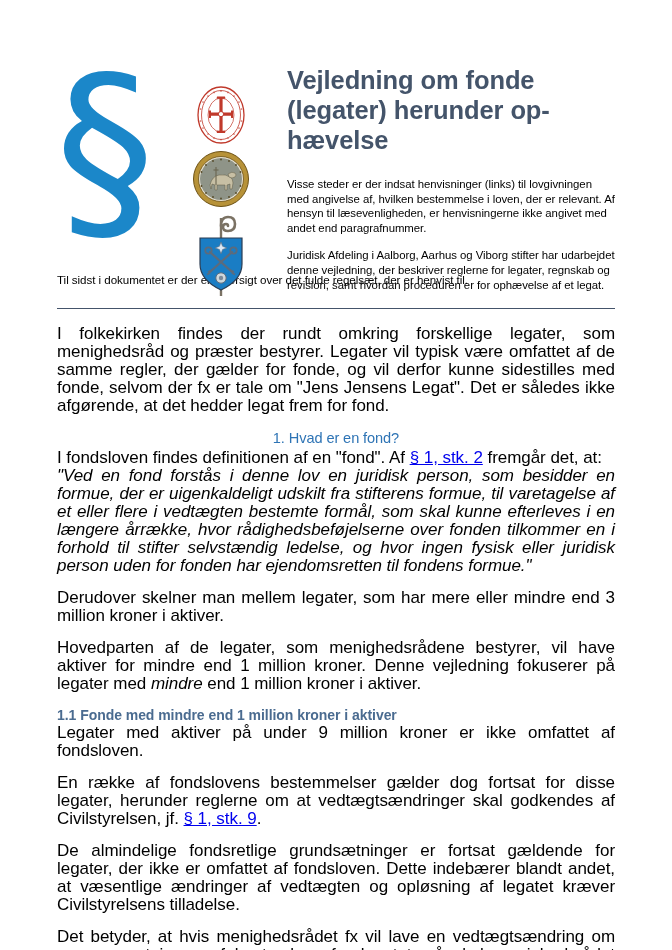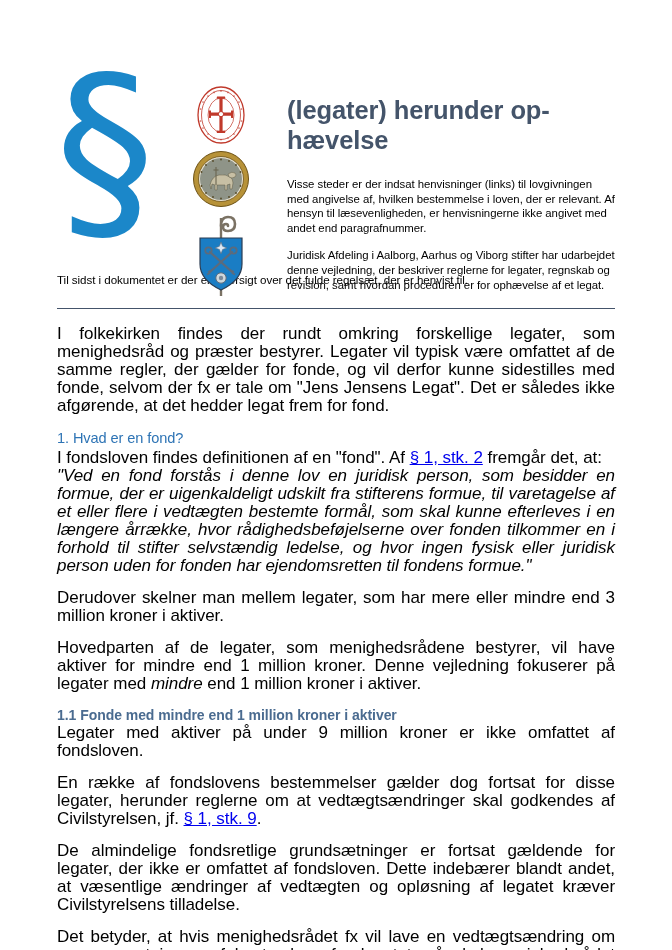--- a/index.html
+++ b/index.html
@@ -106,20 +106,21 @@
     letter-spacing: -0.05px;
   }
 
   h2.h1 {
     font-size: 14.6px;
     line-height: 18px;
     font-weight: normal;
     color: #2e74b5;
     margin: 10px 0 2px 0;
     letter-spacing: -0.1px;
+    text-align: center;
   }
   h3.h2 {
     font-size: 14px;
     line-height: 16px;
     font-weight: bold;
     color: #4a6b90;
     margin: 12px 0 1px 0;
     letter-spacing: -0.05px;
   }
 
@@ -242,21 +243,21 @@
             <circle cx="33" cy="66" r="5.2" fill="#cfd8dc" stroke="#5c6b7c" stroke-width="1"></circle>
             <circle cx="33" cy="66" r="2.2" fill="#7b8a99"></circle>
           </g>
         </svg>
 
       </div>
     </div>
 
     <div class="header-text">
       <h1 class="doc-title">
-        <br>
+        <span>Vejledning om fonde</span><br>
         <span>(legater) herunder op-</span><br>
         <span>hævelse</span>
       </h1>
       <div class="intro">
         <p>Visse steder er der indsat henvisninger (links) til lovgivningen med angivelse af, hvilken bestemmelse i loven, der er relevant. Af hensyn til læsevenligheden, er henvisningerne ikke angivet med andet end paragrafnummer.</p>
         <p>Juridisk Afdeling i Aalborg, Aarhus og Viborg stifter har udarbejdet denne vejledning, der beskriver reglerne for legater, regnskab og revision, samt hvordan proceduren er for ophævelse af et legat.</p>
       </div>
     </div>
 
   </div>

